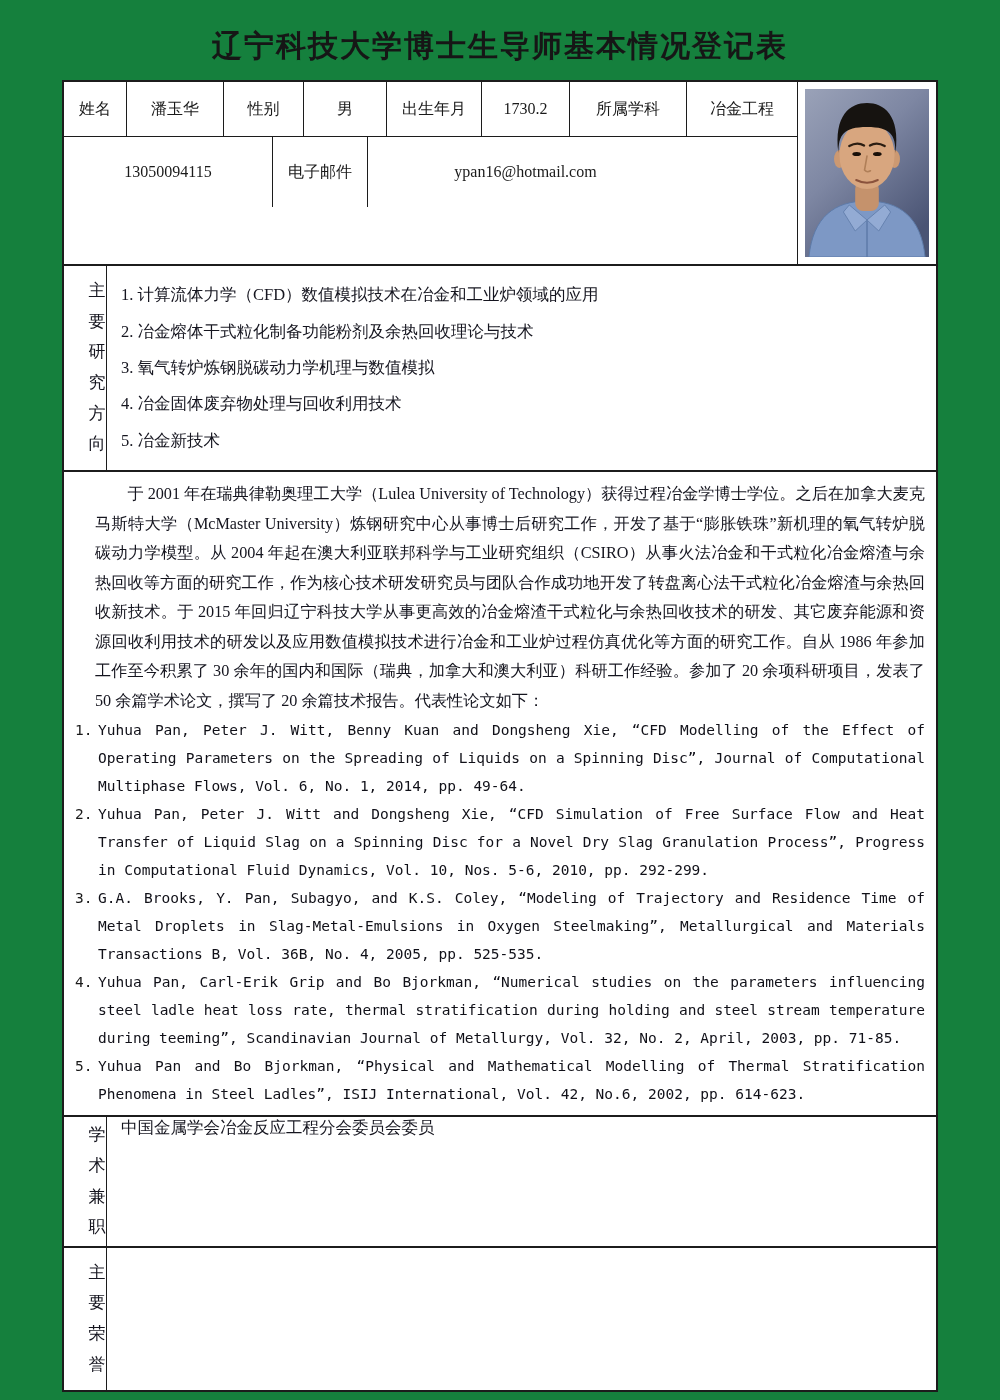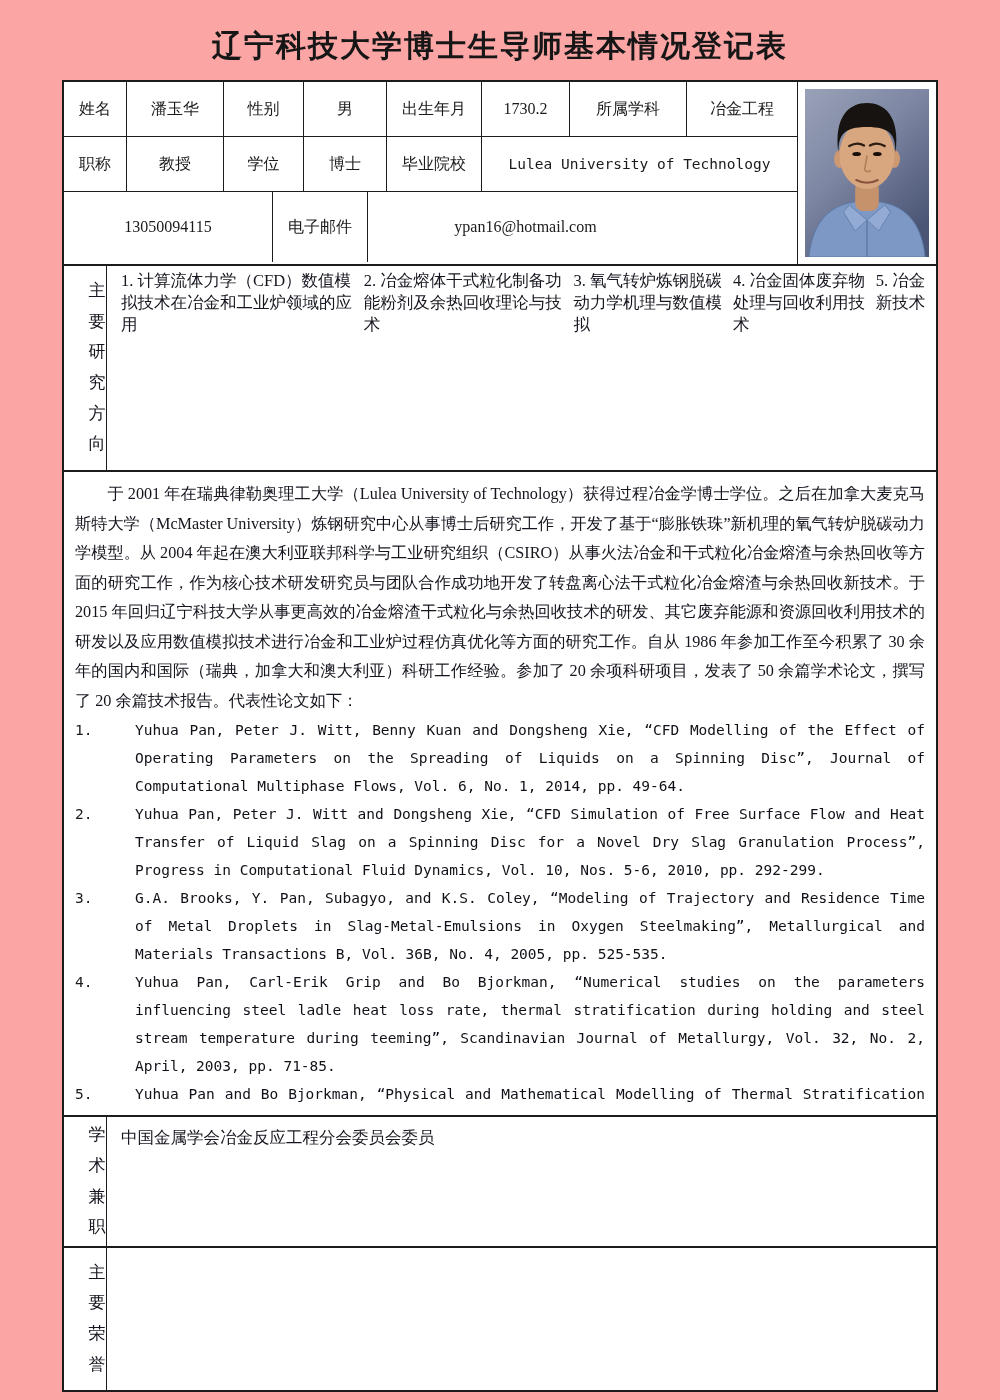--- a/index.html
+++ b/index.html
@@ -1,19 +1,19 @@
 <!DOCTYPE html>
 <html><head>
 <meta charset="utf-8">
 <style>
   * { margin: 0; padding: 0; box-sizing: border-box; }
   body { background: #e9e9e9; font-family: "Liberation Serif", "DejaVu Serif", serif; }
   .page {
     position: relative; width: 1000px; height: 1400px;
-    background: #fca5a5; margin: 0 auto; color: #1a1a1a; overflow: hidden;
+    background: #15803d; margin: 0 auto; color: #1a1a1a; overflow: hidden;
   }
   .title {
     position: absolute; top: 26px; left: 0; width: 100%;
     text-align: center; font-family: "Liberation Sans", "DejaVu Sans", sans-serif;
     font-weight: bold; font-size: 30px; letter-spacing: 2px; color: #161616;
   }
   .form {
     position: absolute; left: 62px; top: 80px; width: 876px;
     border: 2px solid #1c1c1c; background: #fff;
     display: flex; flex-direction: column;
@@ -41,40 +41,40 @@
     width: 43px; border-right: 1px solid #1c1c1c; flex-shrink: 0;
     display: flex; align-items: center; justify-content: flex-end;
   }
   .vtext {
     width: 18px; word-break: break-all; text-align: center;
     font-size: 17px; line-height: 1.8; color: #15151f;
   }
   .vtext.tight { line-height: 1.62; }
   .scontent { flex: 1; overflow: hidden; }
   .research-list {
-    height: 100%; display: flex; 
+    height: 100%; display: flex; flex-direction: column;
     justify-content: space-evenly; padding: 4px 10px 4px 14px;
   }
   .research-item { font-size: 16.5px; color: #15151f; }
   .ach-content { padding: 8px 11px 0 11px; }
   .bio {
     font-size: 16.2px; line-height: 29.5px; text-align: justify;
-    text-indent: 2em; color: #15151f;
+    text-indent: 2em; color: #15151f; margin-left: 20px;
   }
   .pub { display: flex; align-items: flex-start; }
   .pub-num {
     width: 23px; flex-shrink: 0;
     font-family: "DejaVu Sans Mono", "Liberation Mono", monospace;
     font-size: 14.5px; line-height: 28px;
   }
   .pub-text {
     flex: 1; font-family: "DejaVu Sans Mono", "Liberation Mono", monospace;
-    font-size: 14.5px; line-height: 28px; text-align: justify; color: #101018; margin-left: 37px;
-  }
-  .plain-content { padding: 10px 14px; font-size: 16.5px; color: #15151f; }
+    font-size: 14.5px; line-height: 28px; text-align: justify; color: #101018;
+  }
+  .plain-content { padding: 0 14px; font-size: 16.5px; color: #15151f; }
 </style>
 </head>
 <body>
 
 <div class="page">
 
   <div class="title">辽宁科技大学博士生导师基本情况登记表</div>
 
   <div class="form">
 
@@ -83,28 +83,20 @@
         <div class="hrow b" style="height:55px">
           <div class="cell" style="width:63px">姓名</div>
           <div class="cell" style="width:97px">潘玉华</div>
           <div class="cell" style="width:80px">性别</div>
           <div class="cell" style="width:83px">男</div>
           <div class="cell" style="width:95px">出生年月</div>
           <div class="cell serif-en" style="width:88px">1730.2</div>
           <div class="cell" style="width:117px">所属学科</div>
           <div class="cell last" style="width:110px">冶金工程</div>
         </div>
-        <div class="hrow b" style="height:55px">
-          <div class="cell" style="width:63px">职称</div>
-          <div class="cell" style="width:97px">教授</div>
-          <div class="cell" style="width:80px">学位</div>
-          <div class="cell" style="width:83px">博士</div>
-          <div class="cell" style="width:95px">毕业院校</div>
-          <div class="cell last mono" style="width:315px">Lulea University of Technology</div>
-        </div>
         <div class="hrow" style="height:70px">
           <div class="cell serif-en" style="width:209px">13050094115</div>
           <div class="cell" style="width:95px">电子邮件</div>
           <div class="cell last serif-en" style="width:315px">ypan16@hotmail.com</div>
         </div>
       </div>
       <div class="photo-cell">
         <div class="photo-frame">
           <svg viewBox="0 0 126 168" preserveAspectRatio="none" aria-hidden="true">
             <defs>

